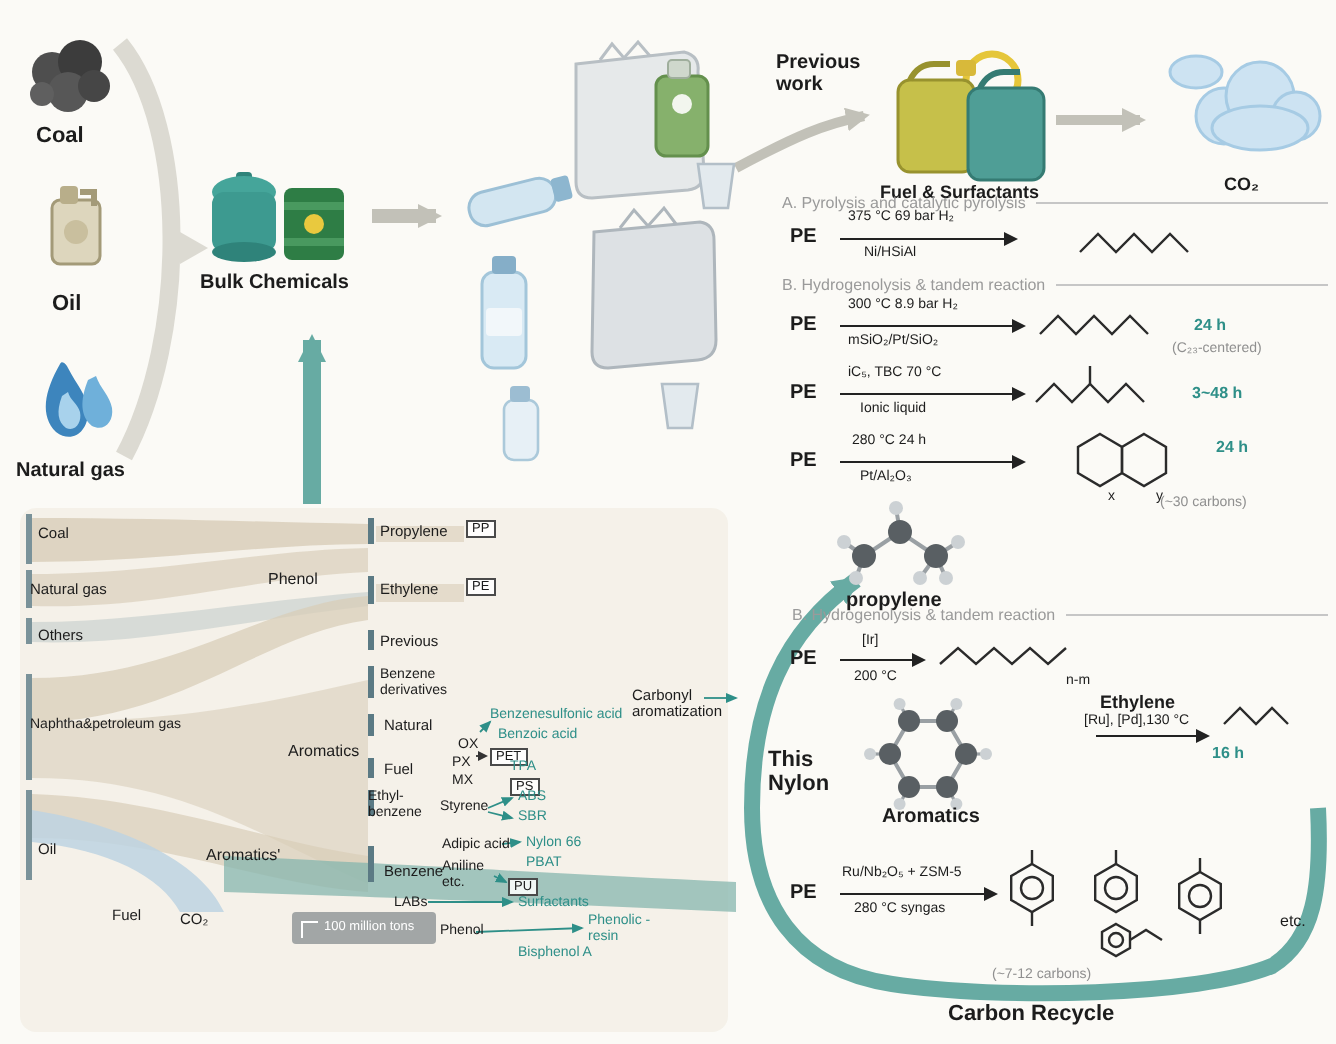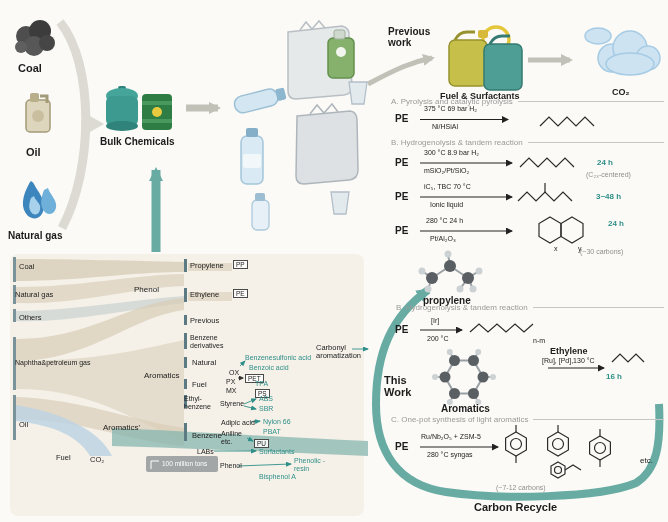--- a/index.html
+++ b/index.html
@@ -314,27 +314,23 @@
       <span class="ln"></span>
 </div>
 <span class="t f7" style="left:431px;top:317px">[Ir]</span>
 <span class="t b f10" style="left:395px;top:324px">PE</span>
 <span class="t f7" style="left:427px;top:335px">200 °C</span>
 <span class="t f7" style="left:533px;top:337px">n-m</span>
 <span class="t b f9" style="left:550px;top:347px">Ethylene</span>
 <span class="t f7" style="left:542px;top:357px">[Ru], [Pd],130 °C</span>
 <span class="t b f8 teal" style="left:606px;top:373px">16 h</span>
 
-<span class="t b f11 wrap" style="left:384px;top:374px;width:46px">This Work</span>
+<span class="t b f11 wrap" style="left:384px;top:374px;width:46px">This Nylon</span>
 <span class="t b f10" style="left:441px;top:403px">Aromatics</span>
 
-<div class="sec-row" style="left:391px;top:415px;width:273px">
-  <span class="sec">C. One-pot synthesis of light aromatics</span>
-      <span class="ln"></span>
-</div>
 <span class="t f7" style="left:421px;top:433px">Ru/Nb₂O₅ + ZSM-5</span>
 <span class="t b f10" style="left:395px;top:441px">PE</span>
 <span class="t f7" style="left:427px;top:451px">280 °C  syngas</span>
 <span class="t f7 gray" style="left:496px;top:484px">(~7-12 carbons)</span>
 <span class="t f8" style="left:640px;top:457px">etc.</span>
 
 <span class="t b f11" style="left:474px;top:501px">Carbon Recycle</span>
 
 <span class="t f75" style="left:19px;top:263px">Coal</span>
 <span class="t f75" style="left:15px;top:291px">Natural gas</span>

